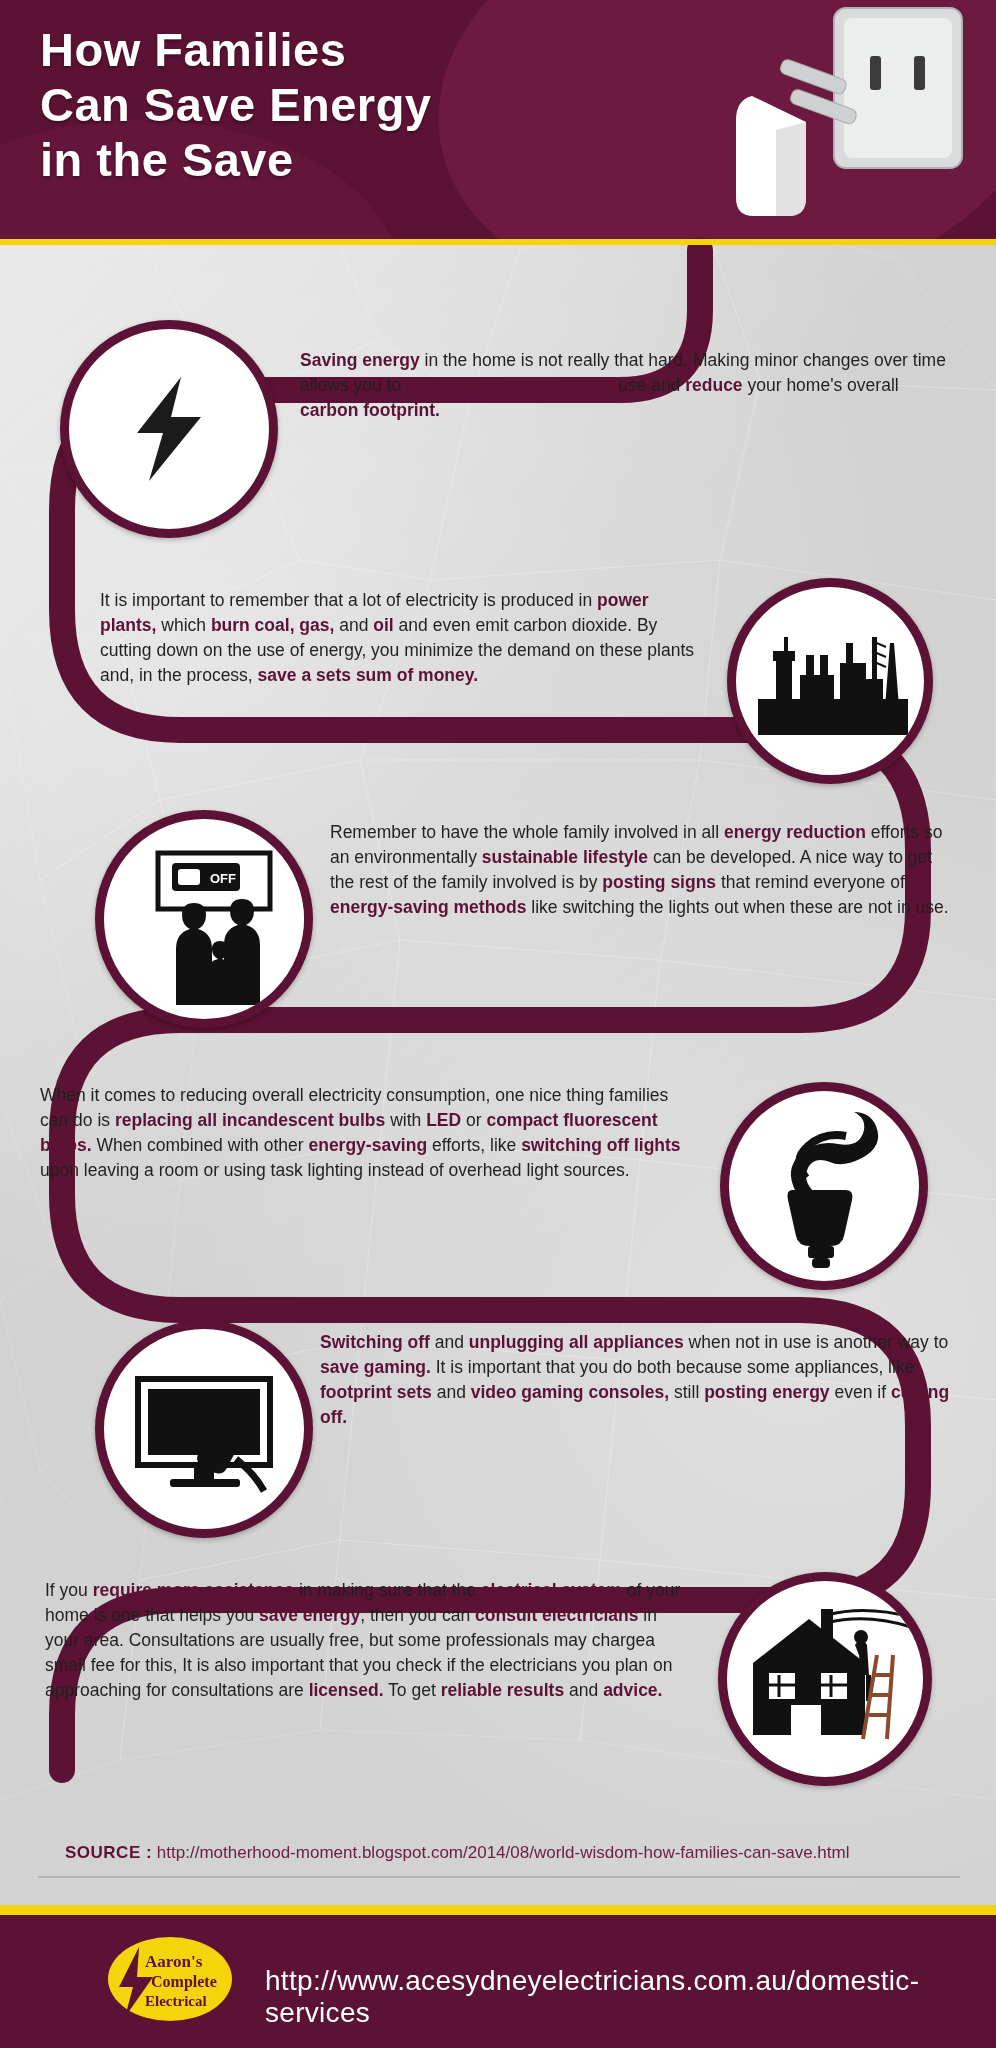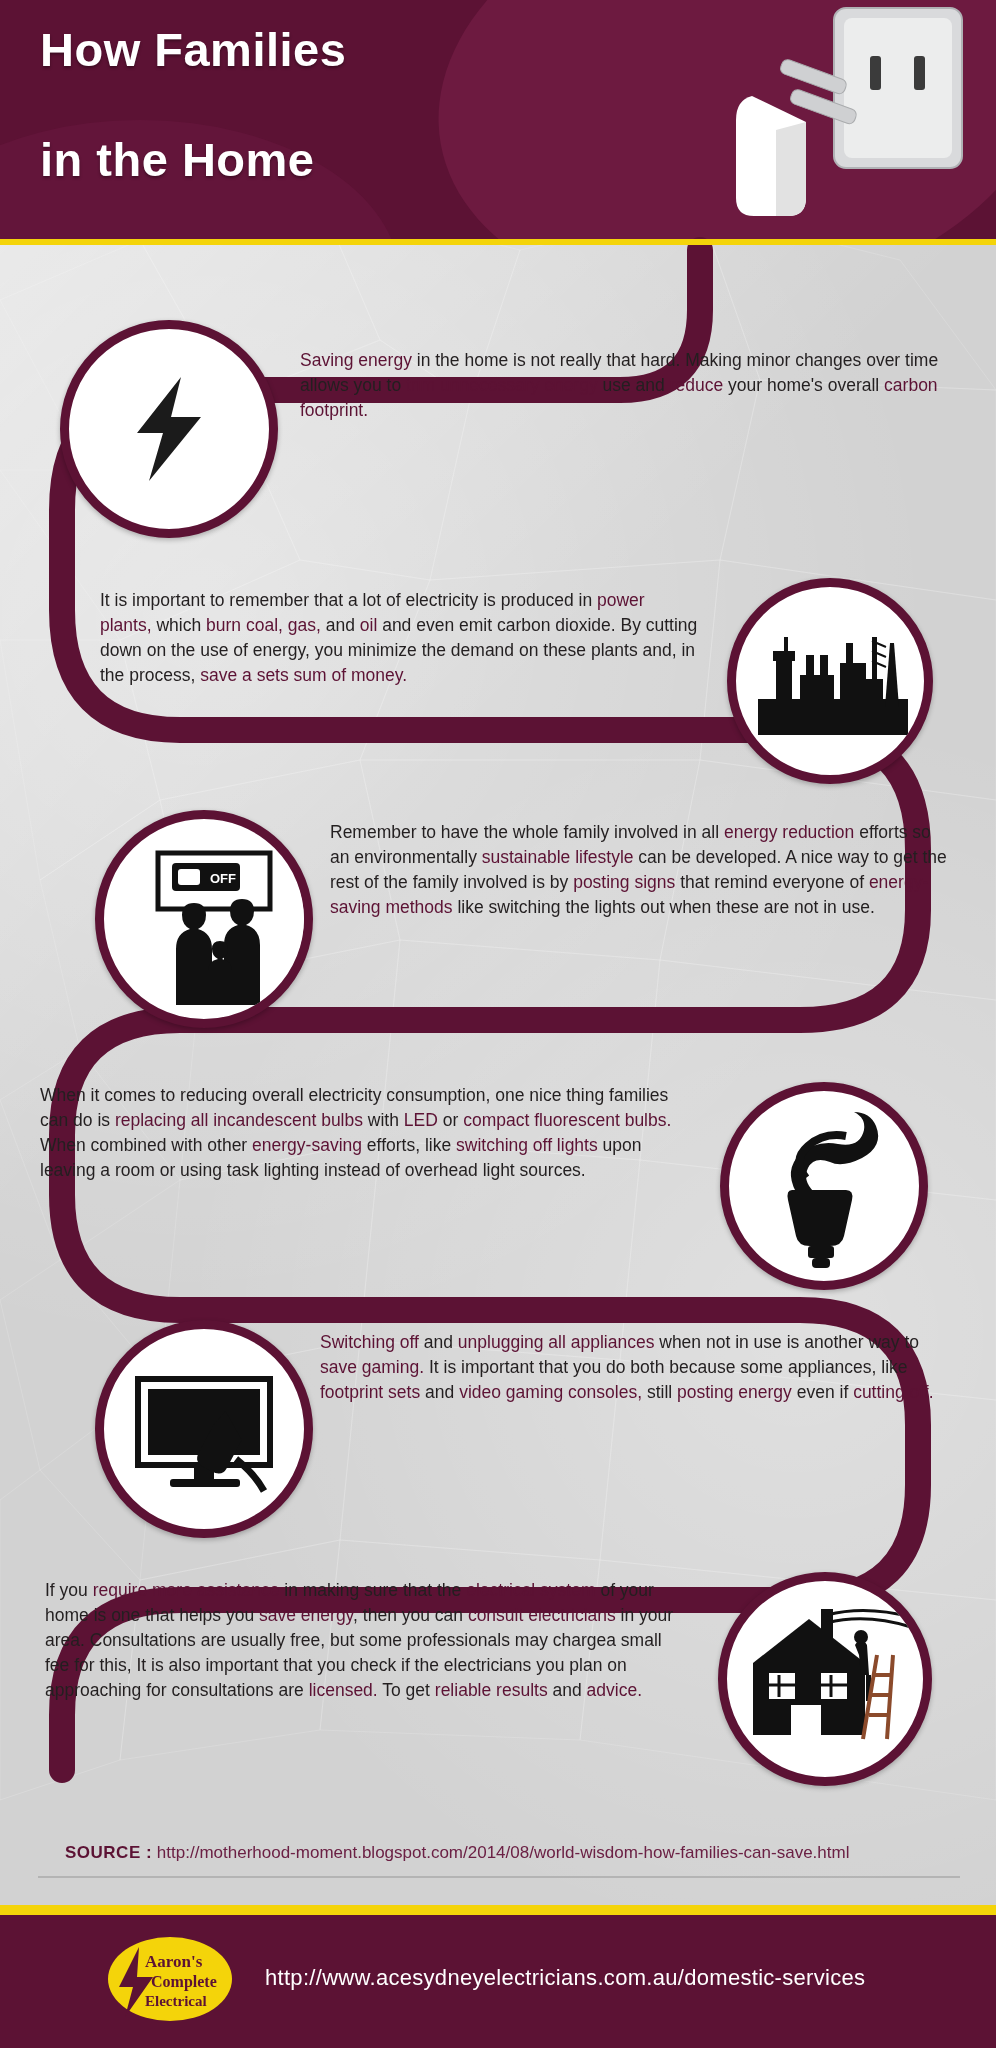--- a/index.html
+++ b/index.html
@@ -50,34 +50,34 @@
     position:absolute;border-radius:50%;
     background:#ffffff;border:9px solid #5c1234;
     display:flex;align-items:center;justify-content:center;
     box-shadow:0 2px 5px rgba(0,0,0,.25);
     overflow:hidden;
   }
   
   .txt{
     position:absolute;color:#231f20;font-size:17.5px;line-height:25px;
   }
-  .txt b{color:#5c1234;font-weight:normal;}
+  .txt b{color:#5c1234;font-weight:bold;}
   
   .source{
     position:absolute;left:40px;top:1843px;width:920px;
     font-size:17px;color:#5c1234;
   }
   .source .lbl{font-weight:bold;letter-spacing:.5px;margin-left:25px;}
   .source .url{color:#6b2044;}
   .src-rule{position:absolute;left:38px;top:1876px;width:922px;height:2px;background:#9a9a9a;opacity:.55;}
   
   .footer{position:absolute;left:0;top:1905px;width:996px;height:143px;background:#5c1234;}
   .footer .ybar{position:absolute;left:0;top:0;width:996px;height:10px;background:#f4d40a;}
   .footer .url{
-    position:absolute;left:265px;top:60px;color:#ffffff;font-size:22px;letter-spacing:.3px;
+    position:absolute;left:265px;top:60px;color:#ffffff;font-size:28px;letter-spacing:.3px;
   }
   .logo{position:absolute;left:105px;top:28px;width:130px;height:92px;}
 </style>
 </head>
 <body>
 
 <div class="infographic">
 
   <svg class="texture" width="996" height="2048">
     <g fill="none" stroke="#ffffff" stroke-opacity="0.30" stroke-width="1">
@@ -112,21 +112,21 @@
       <polygon points="140,1580 340,1540 320,1730 120,1760"></polygon>
       <polygon points="340,1540 600,1560 580,1740 320,1730"></polygon>
       <polygon points="580,1740 600,1560 996,1600 996,1800"></polygon>
       <polygon points="0,1500 40,1470 140,1580 120,1760 0,1800"></polygon>
     </g>
   </svg>
 
   <div class="header">
     <div class="swoosh"></div>
     <div class="swoosh2"></div>
-    <h1><span>How Families</span><br><br><span>in the Home</span></h1>
+    <h1><span>How Families</span><br><span>Can Save Energy</span><br><span>in the Save</span></h1>
 
     <svg class="plug-wrap" viewBox="0 0 320 250">
 
       <g>
         <rect x="178" y="8" width="128" height="160" rx="12" fill="#d9dadc" stroke="#b0b2b5" stroke-width="2"></rect>
         <rect x="188" y="18" width="108" height="140" rx="8" fill="#eceded"></rect>
         <rect x="214" y="56" width="11" height="34" rx="3" fill="#3b3b3b"></rect>
         <rect x="258" y="56" width="11" height="34" rx="3" fill="#3b3b3b"></rect>
       </g>
 

